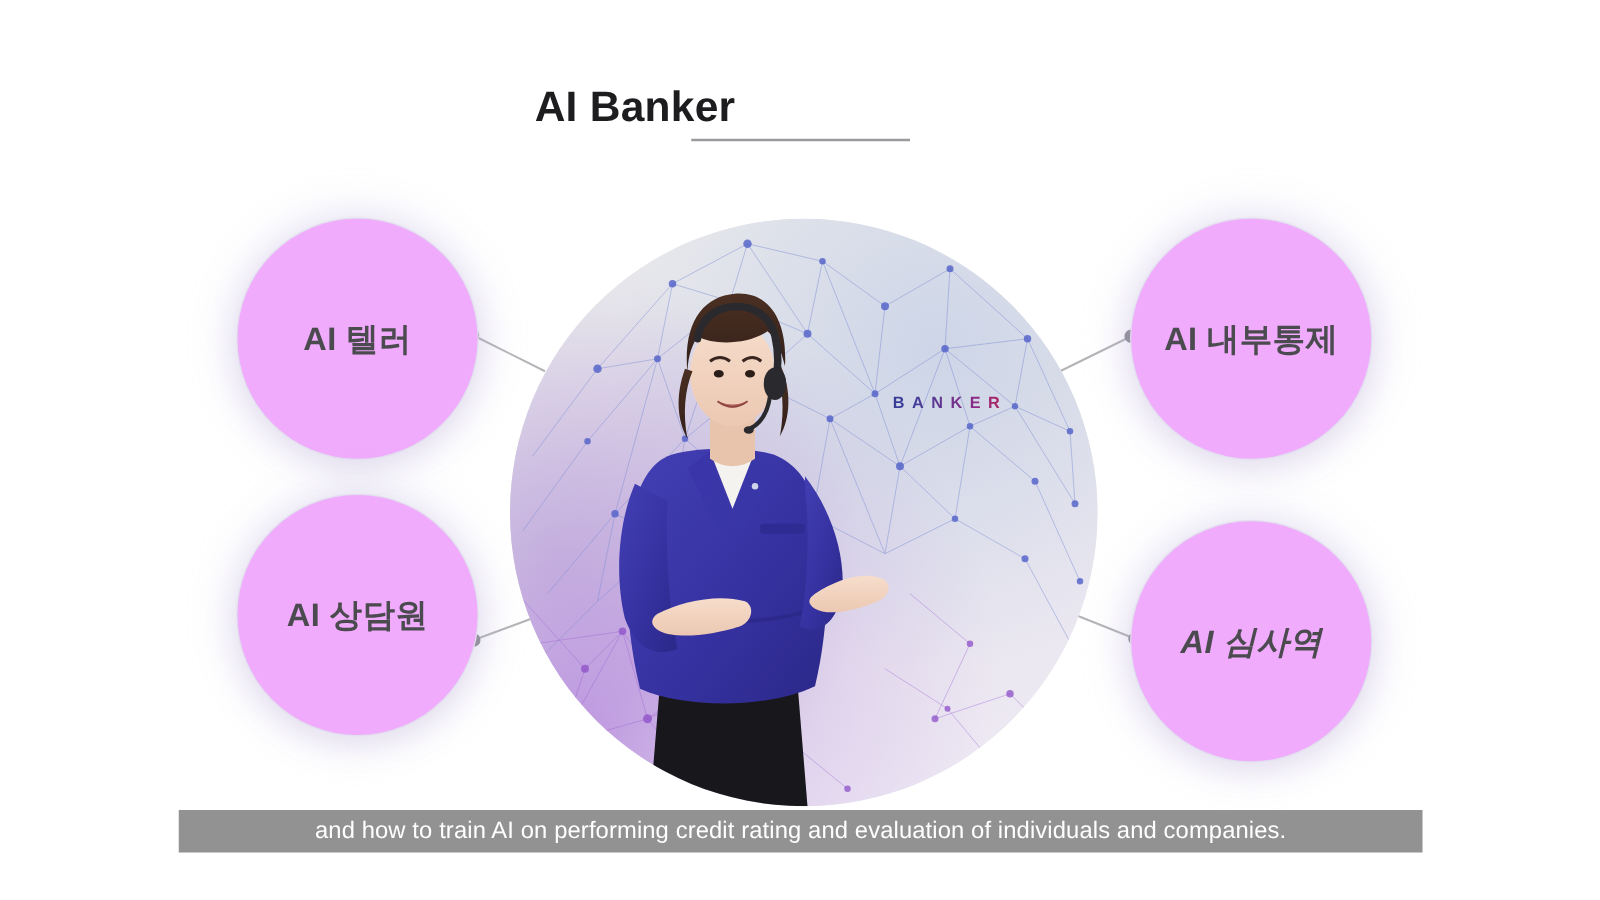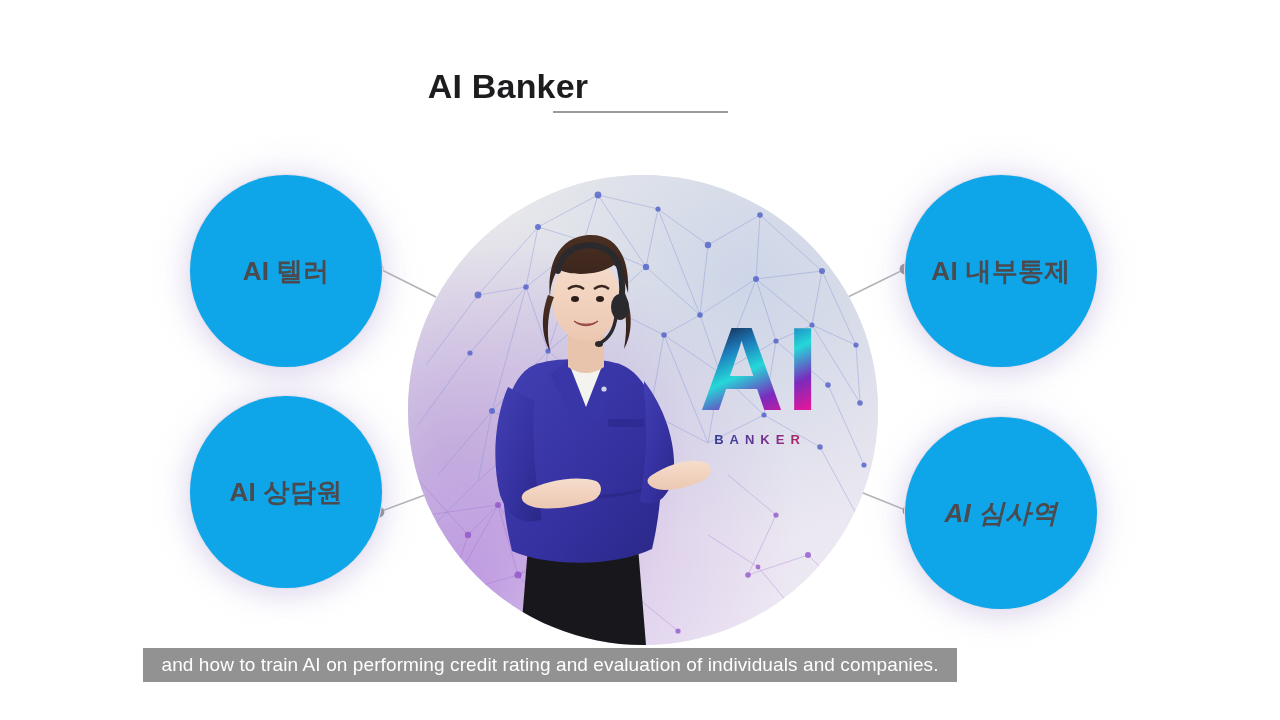--- a/index.html
+++ b/index.html
@@ -53,21 +53,21 @@
     height: 720px;
     pointer-events: none;
   }
 
   
   .node {
     position: absolute;
     width: 192px;
     height: 192px;
     border-radius: 50%;
-    background: #0ea5e9;
+    background: #f0abfc;
     box-shadow: 0 0 0 1px rgba(226,222,238,0.95),
                 0 6px 26px rgba(150,130,190,0.18),
                 0 0 34px 6px rgba(196,184,226,0.30);
     display: flex;
     align-items: center;
     justify-content: center;
   }
   .node-label {
     font-size: 26px;
     font-weight: 700;
@@ -139,21 +139,21 @@
     background-clip: text;
     color: transparent;
     -webkit-text-fill-color: transparent;
   }
 
   
   .caption {
     position: absolute;
     left: 143px;
     top: 648px;
-    width: 814px;
+    width: 995px;
     height: 34px;
     background: rgba(128,128,128,0.86);
     display: flex;
     align-items: center;
     justify-content: center;
   }
   .caption-text {
     font-size: 19px;
     color: #ffffff;
     letter-spacing: 0.1px;
@@ -271,21 +271,20 @@
         <circle cx="20" cy="340" r="2.6"></circle>
           <circle cx="340" cy="400" r="2.8"></circle>
         <circle cx="368" cy="340" r="2.6"></circle>
           <circle cx="400" cy="380" r="3.0"></circle>
         <circle cx="390" cy="440" r="2.6"></circle>
           <circle cx="350" cy="392" r="2.4"></circle>
       </g>
     </svg>
 
     <div class="ai-logo">
-      <span class="ai-mark">AI</span>
       <span class="ai-word">BANKER</span>
     </div>
 
     <svg class="person" viewBox="0 0 470 470">
       <defs>
         <linearGradient id="suit" x1="0" y1="0" x2="1" y2="1">
           <stop offset="0%" stop-color="#4340b4"></stop>
           <stop offset="55%" stop-color="#3632a2"></stop>
           <stop offset="100%" stop-color="#2b2888"></stop>
         </linearGradient>

